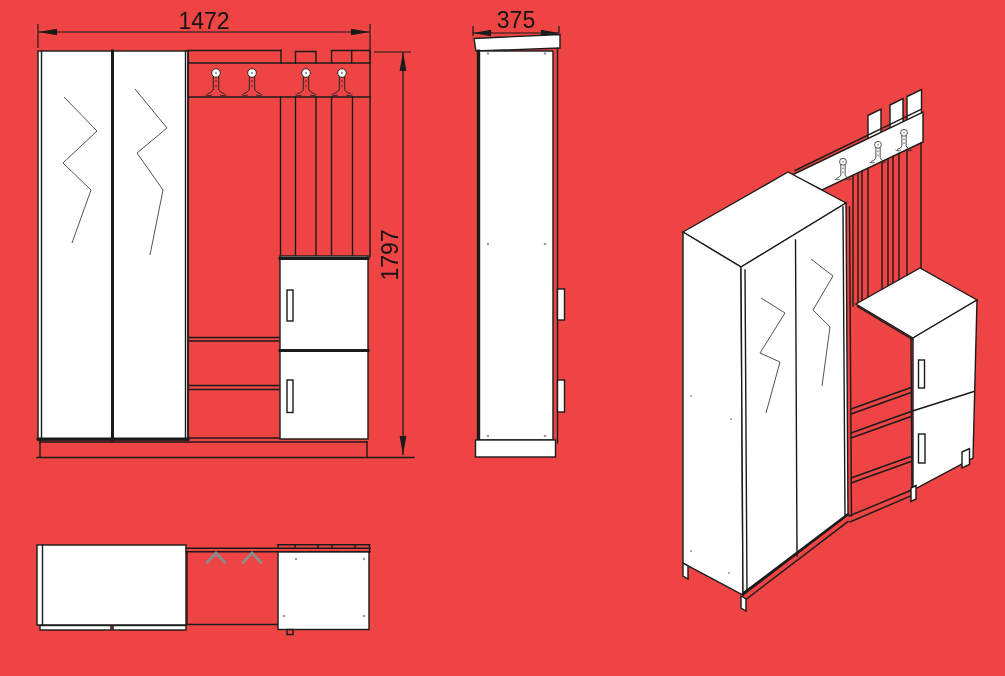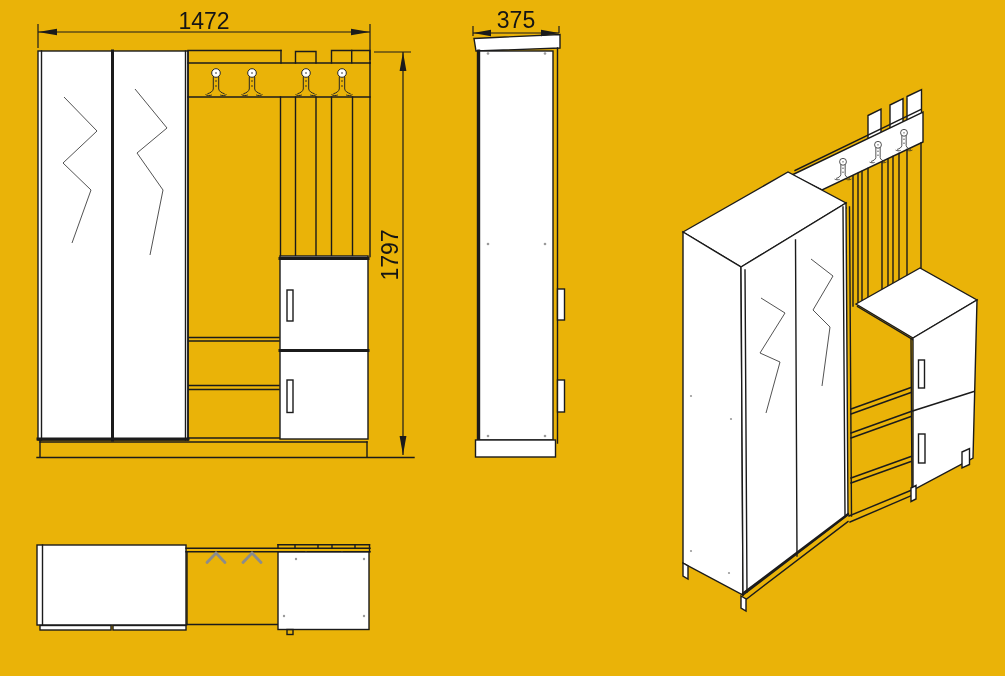--- a/index.html
+++ b/index.html
@@ -1,17 +1,17 @@
 <!DOCTYPE html>
 <html><head>
 <meta charset="utf-8">
 <style>
   html,body { margin:0; padding:0; background:#ffffff; }
   .canvas {
-    position:relative; width:1005px; height:676px; background:#eab308;
+    position:relative; width:1005px; height:676px; background:#ef4444;
     font-family:"Liberation Sans", sans-serif; overflow:hidden;
   }
   svg { display:block; }
   .ln   { stroke:#1b1b1b; stroke-width:1.4; fill:none; stroke-linecap:square; }
   .fw   { fill:#ffffff; }
   .thk  { stroke-width:3; }
   .md   { stroke-width:2.2; }
   .tn   { stroke:#3f3f3f; stroke-width:0.9; fill:none; }
   .dim  { stroke:#1b1b1b; stroke-width:1.2; fill:none; }
   .arr  { fill:#1b1b1b; stroke:none; }

